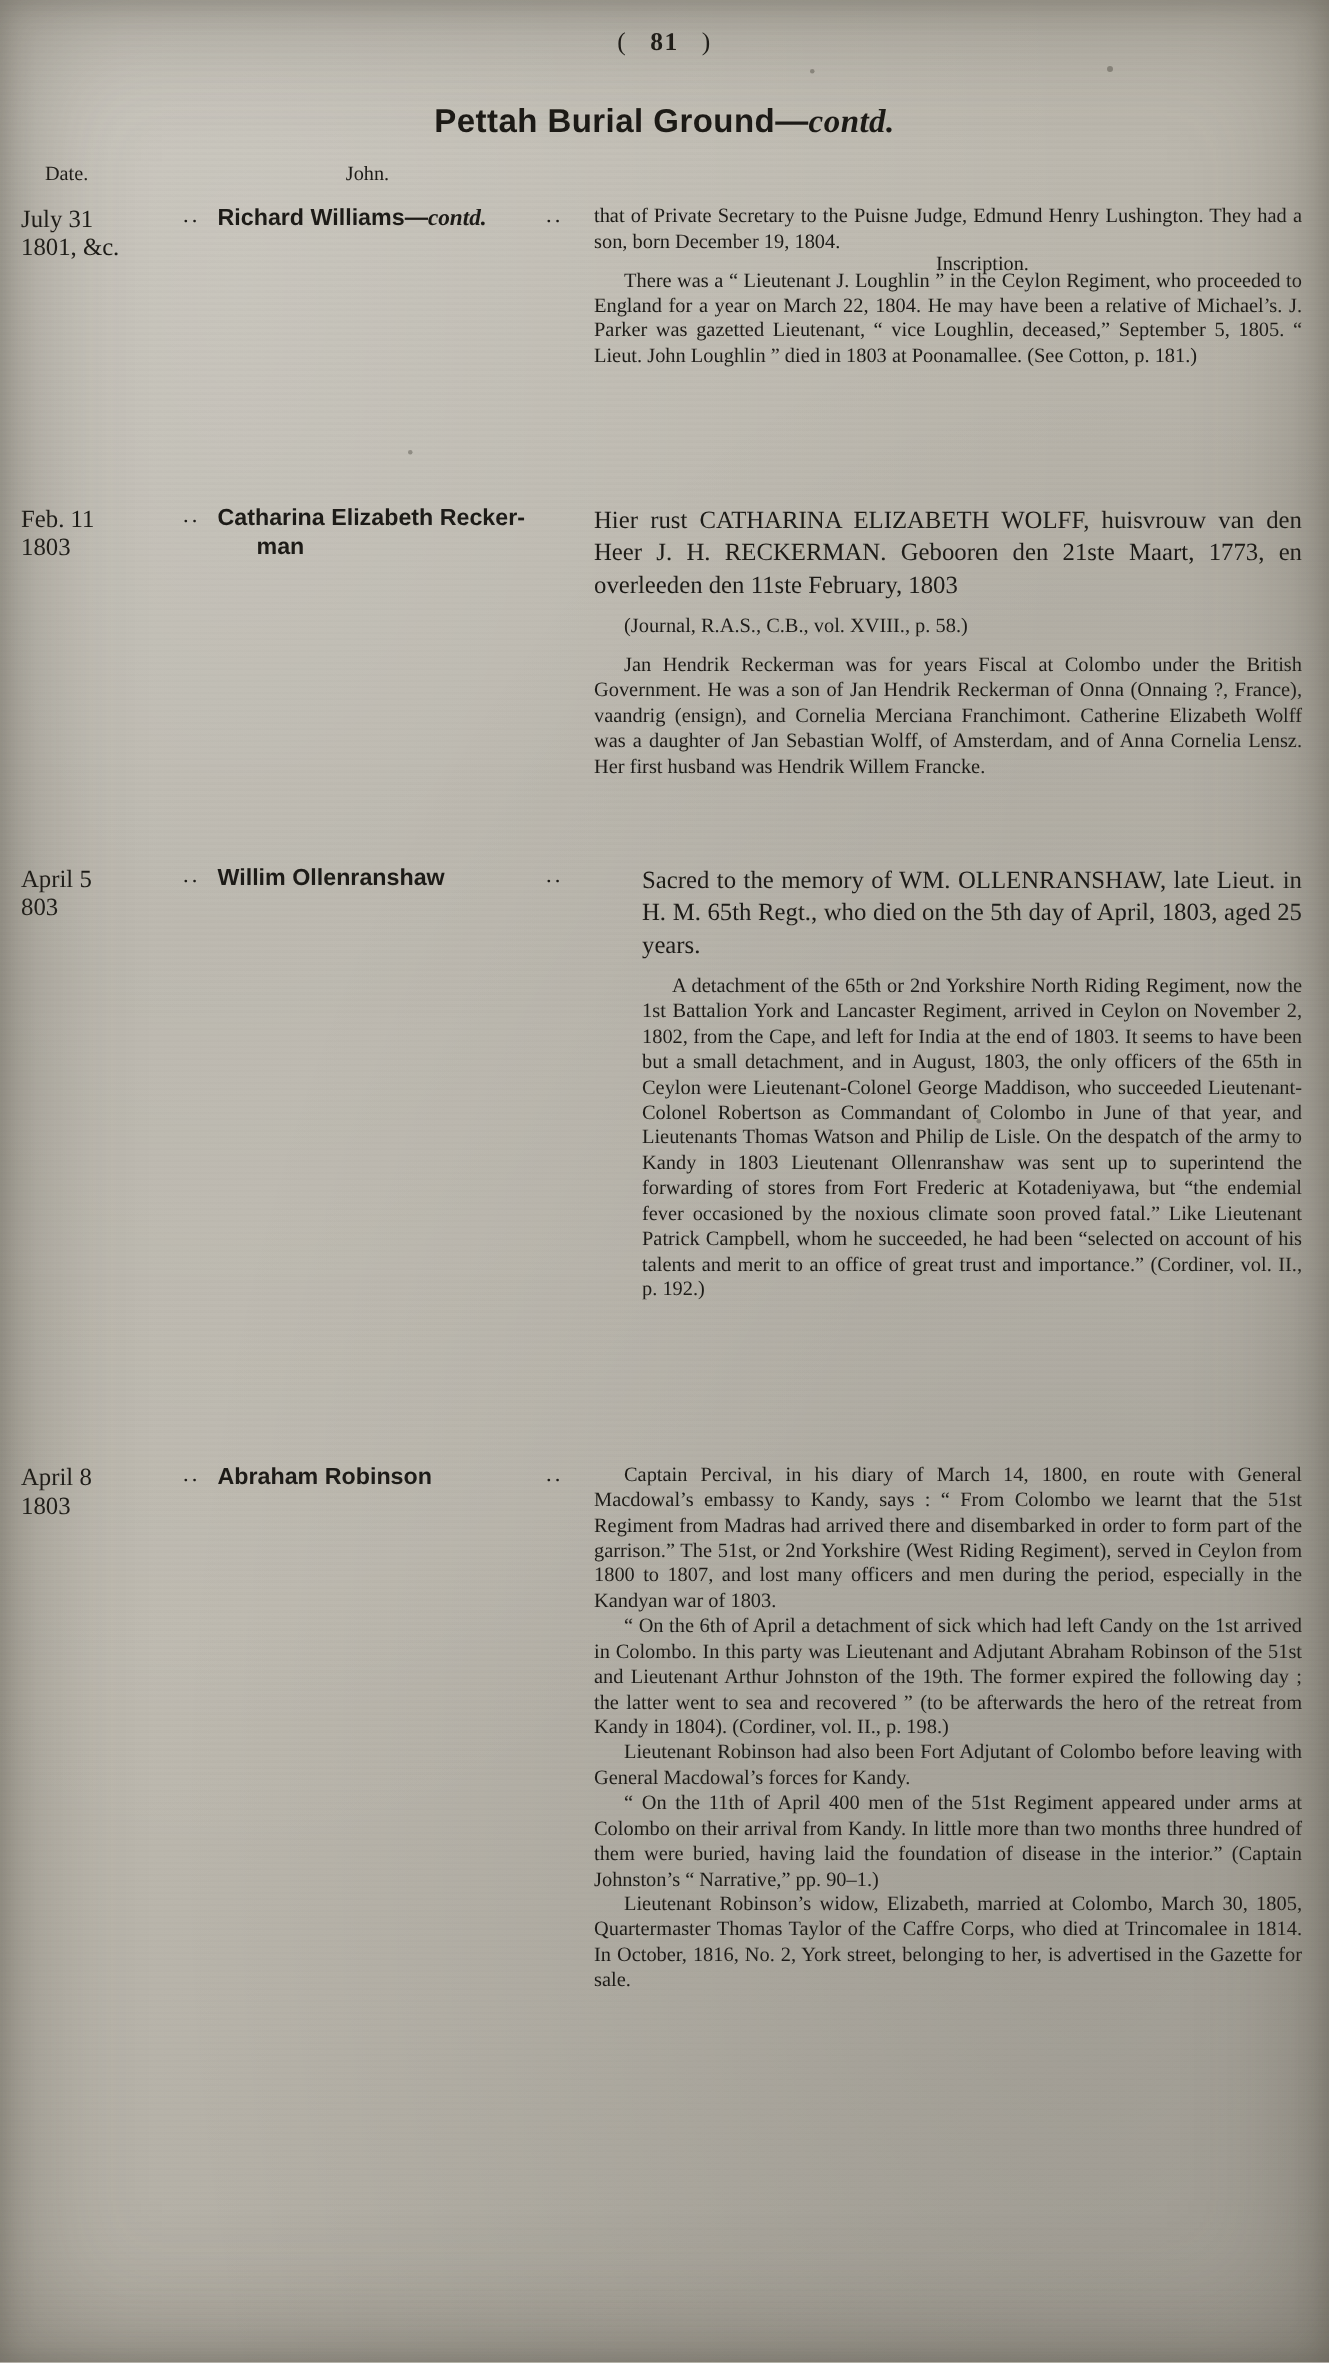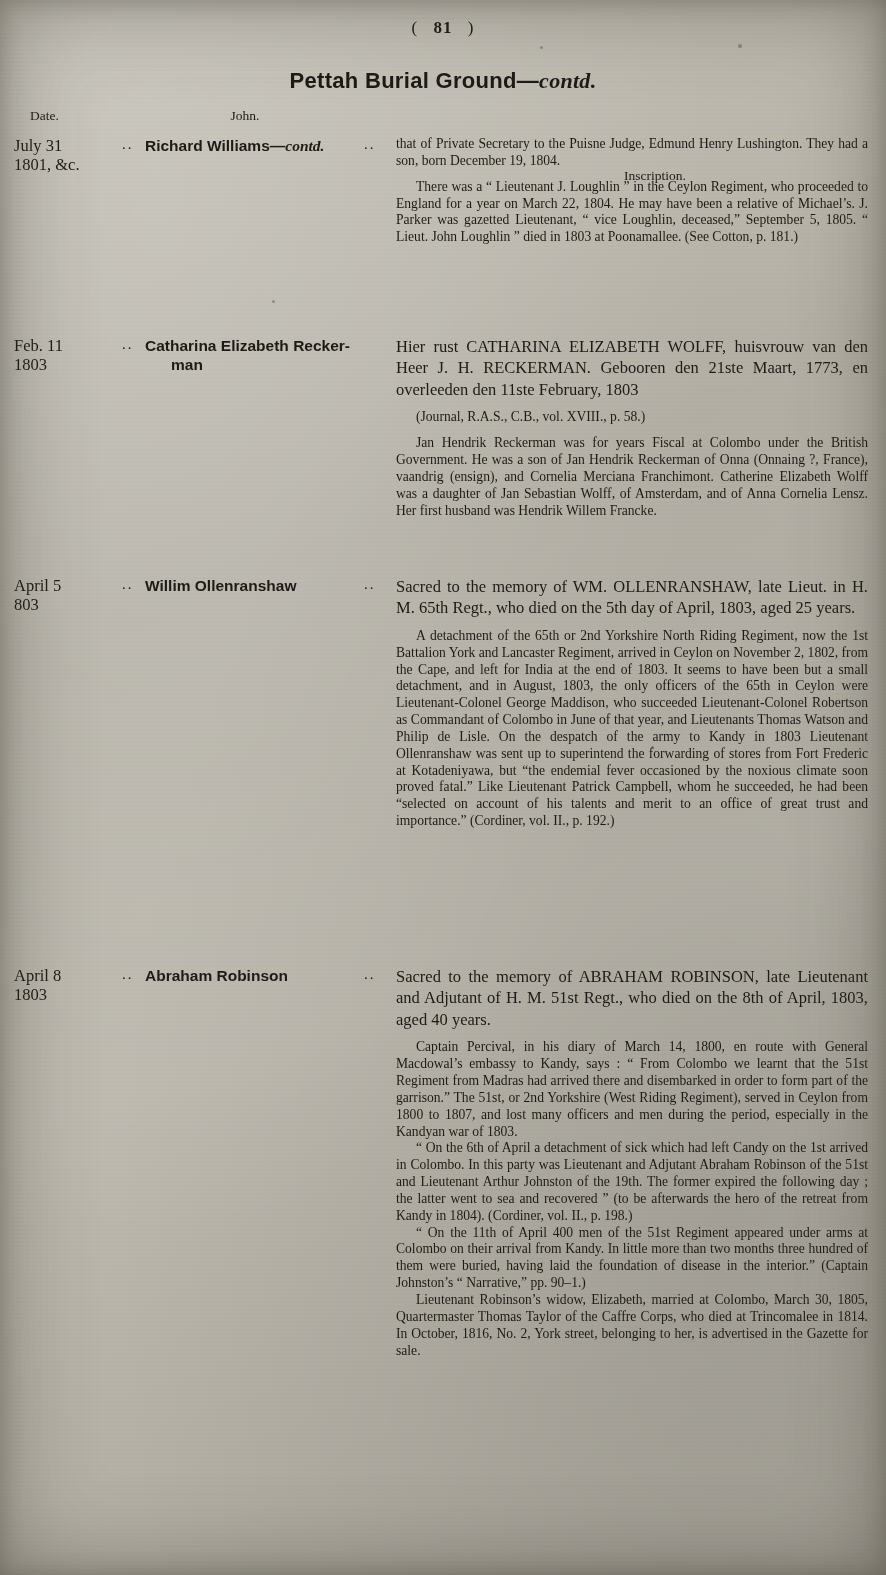--- a/index.html
+++ b/index.html
@@ -178,21 +178,21 @@
       </div>
       <div class="c-insc">
         <p class="big">Hier rust CATHARINA ELIZABETH WOLFF, huisvrouw van den Heer J. H. RECKERMAN.  Gebooren den 21ste Maart, 1773, en overleeden den 11ste February, 1803</p>
         <p class="sm ind gap">(Journal, R.A.S., C.B., vol. XVIII., p. 58.)</p>
         <p class="sm ind gap">Jan Hendrik Reckerman was for years Fiscal at Colombo under the British Government.  He was a son of Jan Hendrik Reckerman of Onna (Onnaing ?, France), vaandrig (ensign), and Cornelia Merciana Franchimont.  Catherine Elizabeth Wolff was a daughter of Jan Sebastian Wolff, of Amsterdam, and of Anna Cornelia Lensz.  Her first husband was Hendrik Willem Francke.</p>
       </div>
     </div>
 
     <div class="spacer"></div>
 
-    <div class="row" style="min-height:380px;">
+    <div class="row" style="min-height:380px;padding-left:32px;">
       <div class="c-date">
         <div>April 5</div>
         <div>803</div>
       </div>
       <div class="c-dots">..</div>
       <div class="c-name">
         <span>Willim Ollenranshaw</span>
       </div>
       <div class="c-dots2">..</div>
       <div class="c-insc">
@@ -207,23 +207,23 @@
       <div class="c-date">
         <div>April 8</div>
         <div>1803</div>
       </div>
       <div class="c-dots">..</div>
       <div class="c-name">
         <span>Abraham Robinson</span>
       </div>
       <div class="c-dots2">..</div>
       <div class="c-insc">
-        <p class="big">Sacred to the memory of ABRAHAM ROBINSON, late Lieutenant and Adjutant of H. M. 51st Regt., who died on the 8th of April, 1803, aged 40 years.</p>
         <p class="sm ind gap">Captain Percival, in his diary of March 14, 1800, en route with General Macdowal’s embassy to Kandy, says : “ From Colombo we learnt that the 51st Regiment from Madras had arrived there and disembarked in order to form part of the garrison.”  The 51st, or 2nd Yorkshire (West Riding Regiment), served in Ceylon from 1800 to 1807, and lost many officers and men during the period, especially in the Kandyan war of 1803.</p>
         <p class="sm ind">“ On the 6th of April a detachment of sick which had left Candy on the 1st arrived in Colombo.  In this party was Lieutenant and Adjutant Abraham Robinson of the 51st and Lieutenant Arthur Johnston of the 19th.  The former expired the following day ; the latter went to sea and recovered ” (to be afterwards the hero of the retreat from Kandy in 1804).  (Cordiner, vol. II., p. 198.)</p>
+        <p class="sm ind">Lieutenant Robinson had also been Fort Adjutant of Colombo before leaving with General Macdowal’s forces for Kandy.</p>
         <p class="sm ind">“ On the 11th of April 400 men of the 51st Regiment appeared under arms at Colombo on their arrival from Kandy.  In little more than two months three hundred of them were buried, having laid the foundation of disease in the interior.”  (Captain Johnston’s “ Narrative,” pp. 90–1.)</p>
         <p class="sm ind">Lieutenant Robinson’s widow, Elizabeth, married at Colombo, March 30, 1805, Quartermaster Thomas Taylor of the Caffre Corps, who died at Trincomalee in 1814.  In October, 1816, No. 2, York street, belonging to her, is advertised in the Gazette for sale.</p>
       </div>
     </div>
 
   </div>
 
   <div class="speck" style="left:540px; top:46px; width:3px; height:3px;"></div>
   <div class="speck" style="left:738px; top:44px; width:4px; height:4px;"></div>
   <div class="speck" style="left:272px; top:300px; width:3px; height:3px;"></div>

